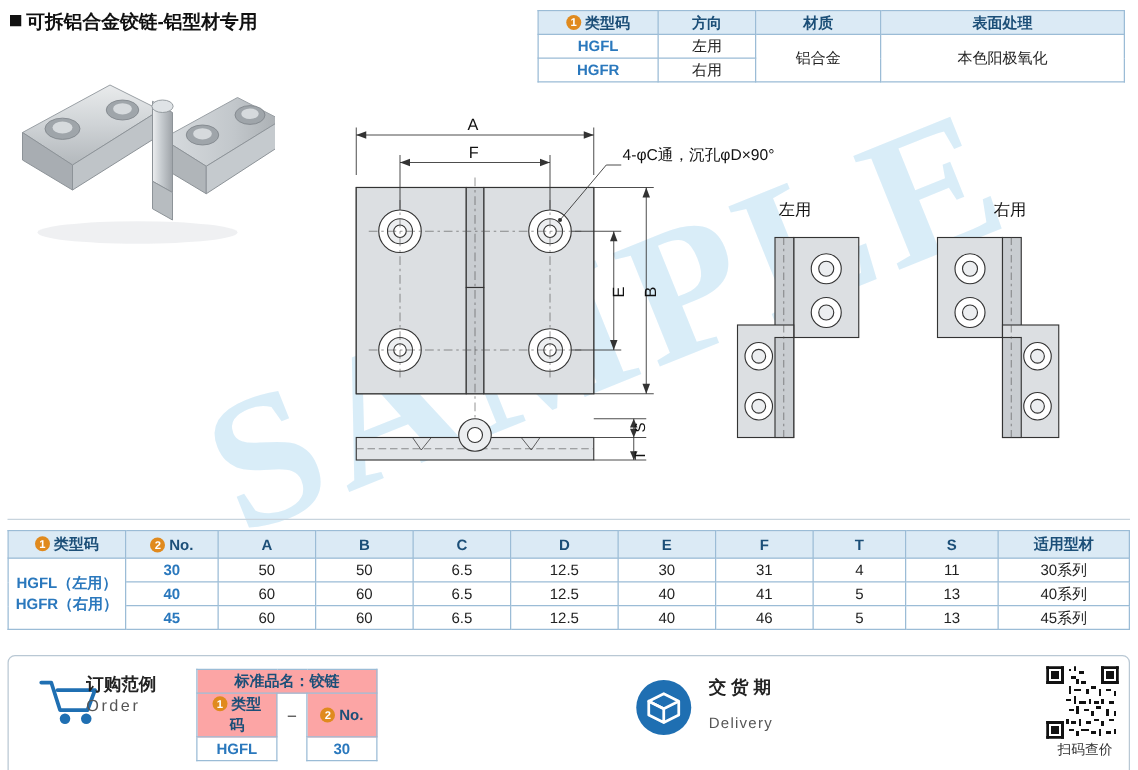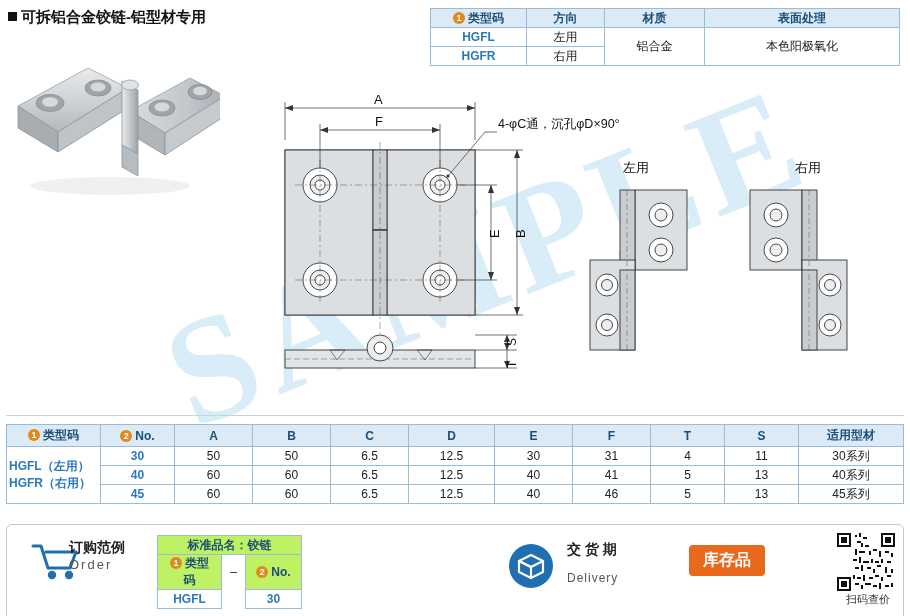--- a/index.html
+++ b/index.html
@@ -70,21 +70,21 @@
     font-size:12px;
   }
   .maintable th, .maintable td {
     border:1px solid #9bbcd6;
     text-align:center;
     height:19px;
     font-weight:normal;
     padding:0 2px;
   }
   .maintable thead th { background:#dbeaf5; color:#1c4f78; font-weight:bold; height:22px;}
-  .maintable td.code { color:#2a78bd; font-weight:bold; text-align:left; }
+  .maintable td.code { color:#2a78bd; font-weight:bold; text-align:center; }
   .maintable td.no { color:#2a78bd; font-weight:bold; }
 
   
   .orderbox {
     position:absolute; left:6px; top:524px; width:898px; height:100px;
     border:1px solid #b9c8d4; border-radius:6px;
     background:#fff;
   }
   .order-left { position:absolute; left:14px; top:12px; width:120px; text-align:center;}
   .order-cn { font-size:14px; font-weight:bold; color:#222; }
@@ -92,21 +92,21 @@
   .cartico { position:absolute; left:22px; top:14px; }
 
   .ordertbl {
     position:absolute; left:150px; top:10px;
     border-collapse:collapse; font-size:12px;
   }
   .ordertbl td, .ordertbl th {
     border:1px solid #9bbcd6; text-align:center; height:19px; padding:0 8px;
     font-weight:normal;
   }
-  .ordertbl .hdr { background:#bef264; color:#1c4f78; font-weight:bold;}
+  .ordertbl .hdr { background:#fca5a5; color:#1c4f78; font-weight:bold;}
   .ordertbl .blue { color:#2a78bd; font-weight:bold;}
 
   .delivery { position:absolute; left:560px; top:16px; }
   .del-cn { font-size:14px; font-weight:bold; color:#222; }
   .del-en { font-size:12px; color:#555; letter-spacing:1px;margin-top:12px;}
   .stockbtn {
     position:absolute; left:682px; top:20px;
     background:#e8681c; color:#fff; font-size:16px; font-weight:bold;
     padding:5px 14px; border-radius:4px;
   }
@@ -446,21 +446,20 @@
           <path d="M36 18 v11 l-12 6"></path>
         </g>
       </svg>
     </div>
 
     <div class="delivery">
       <div class="del-cn">交 货 期</div>
       <div class="del-en">Delivery</div>
     </div>
 
-    <div class="stockbtn">库存品</div>
 
     <div class="qrwrap">
       <svg width="58" height="58" viewBox="0 0 29 29" shape-rendering="crispEdges">
         <rect width="29" height="29" fill="#fff"></rect>
         <g fill="#111">
           <rect x="0" y="0" width="7" height="1"></rect>
             <rect x="0" y="6" width="7" height="1"></rect>
           <rect x="0" y="0" width="1" height="7"></rect>
             <rect x="6" y="0" width="1" height="7"></rect>
           <rect x="2" y="2" width="3" height="3"></rect>

